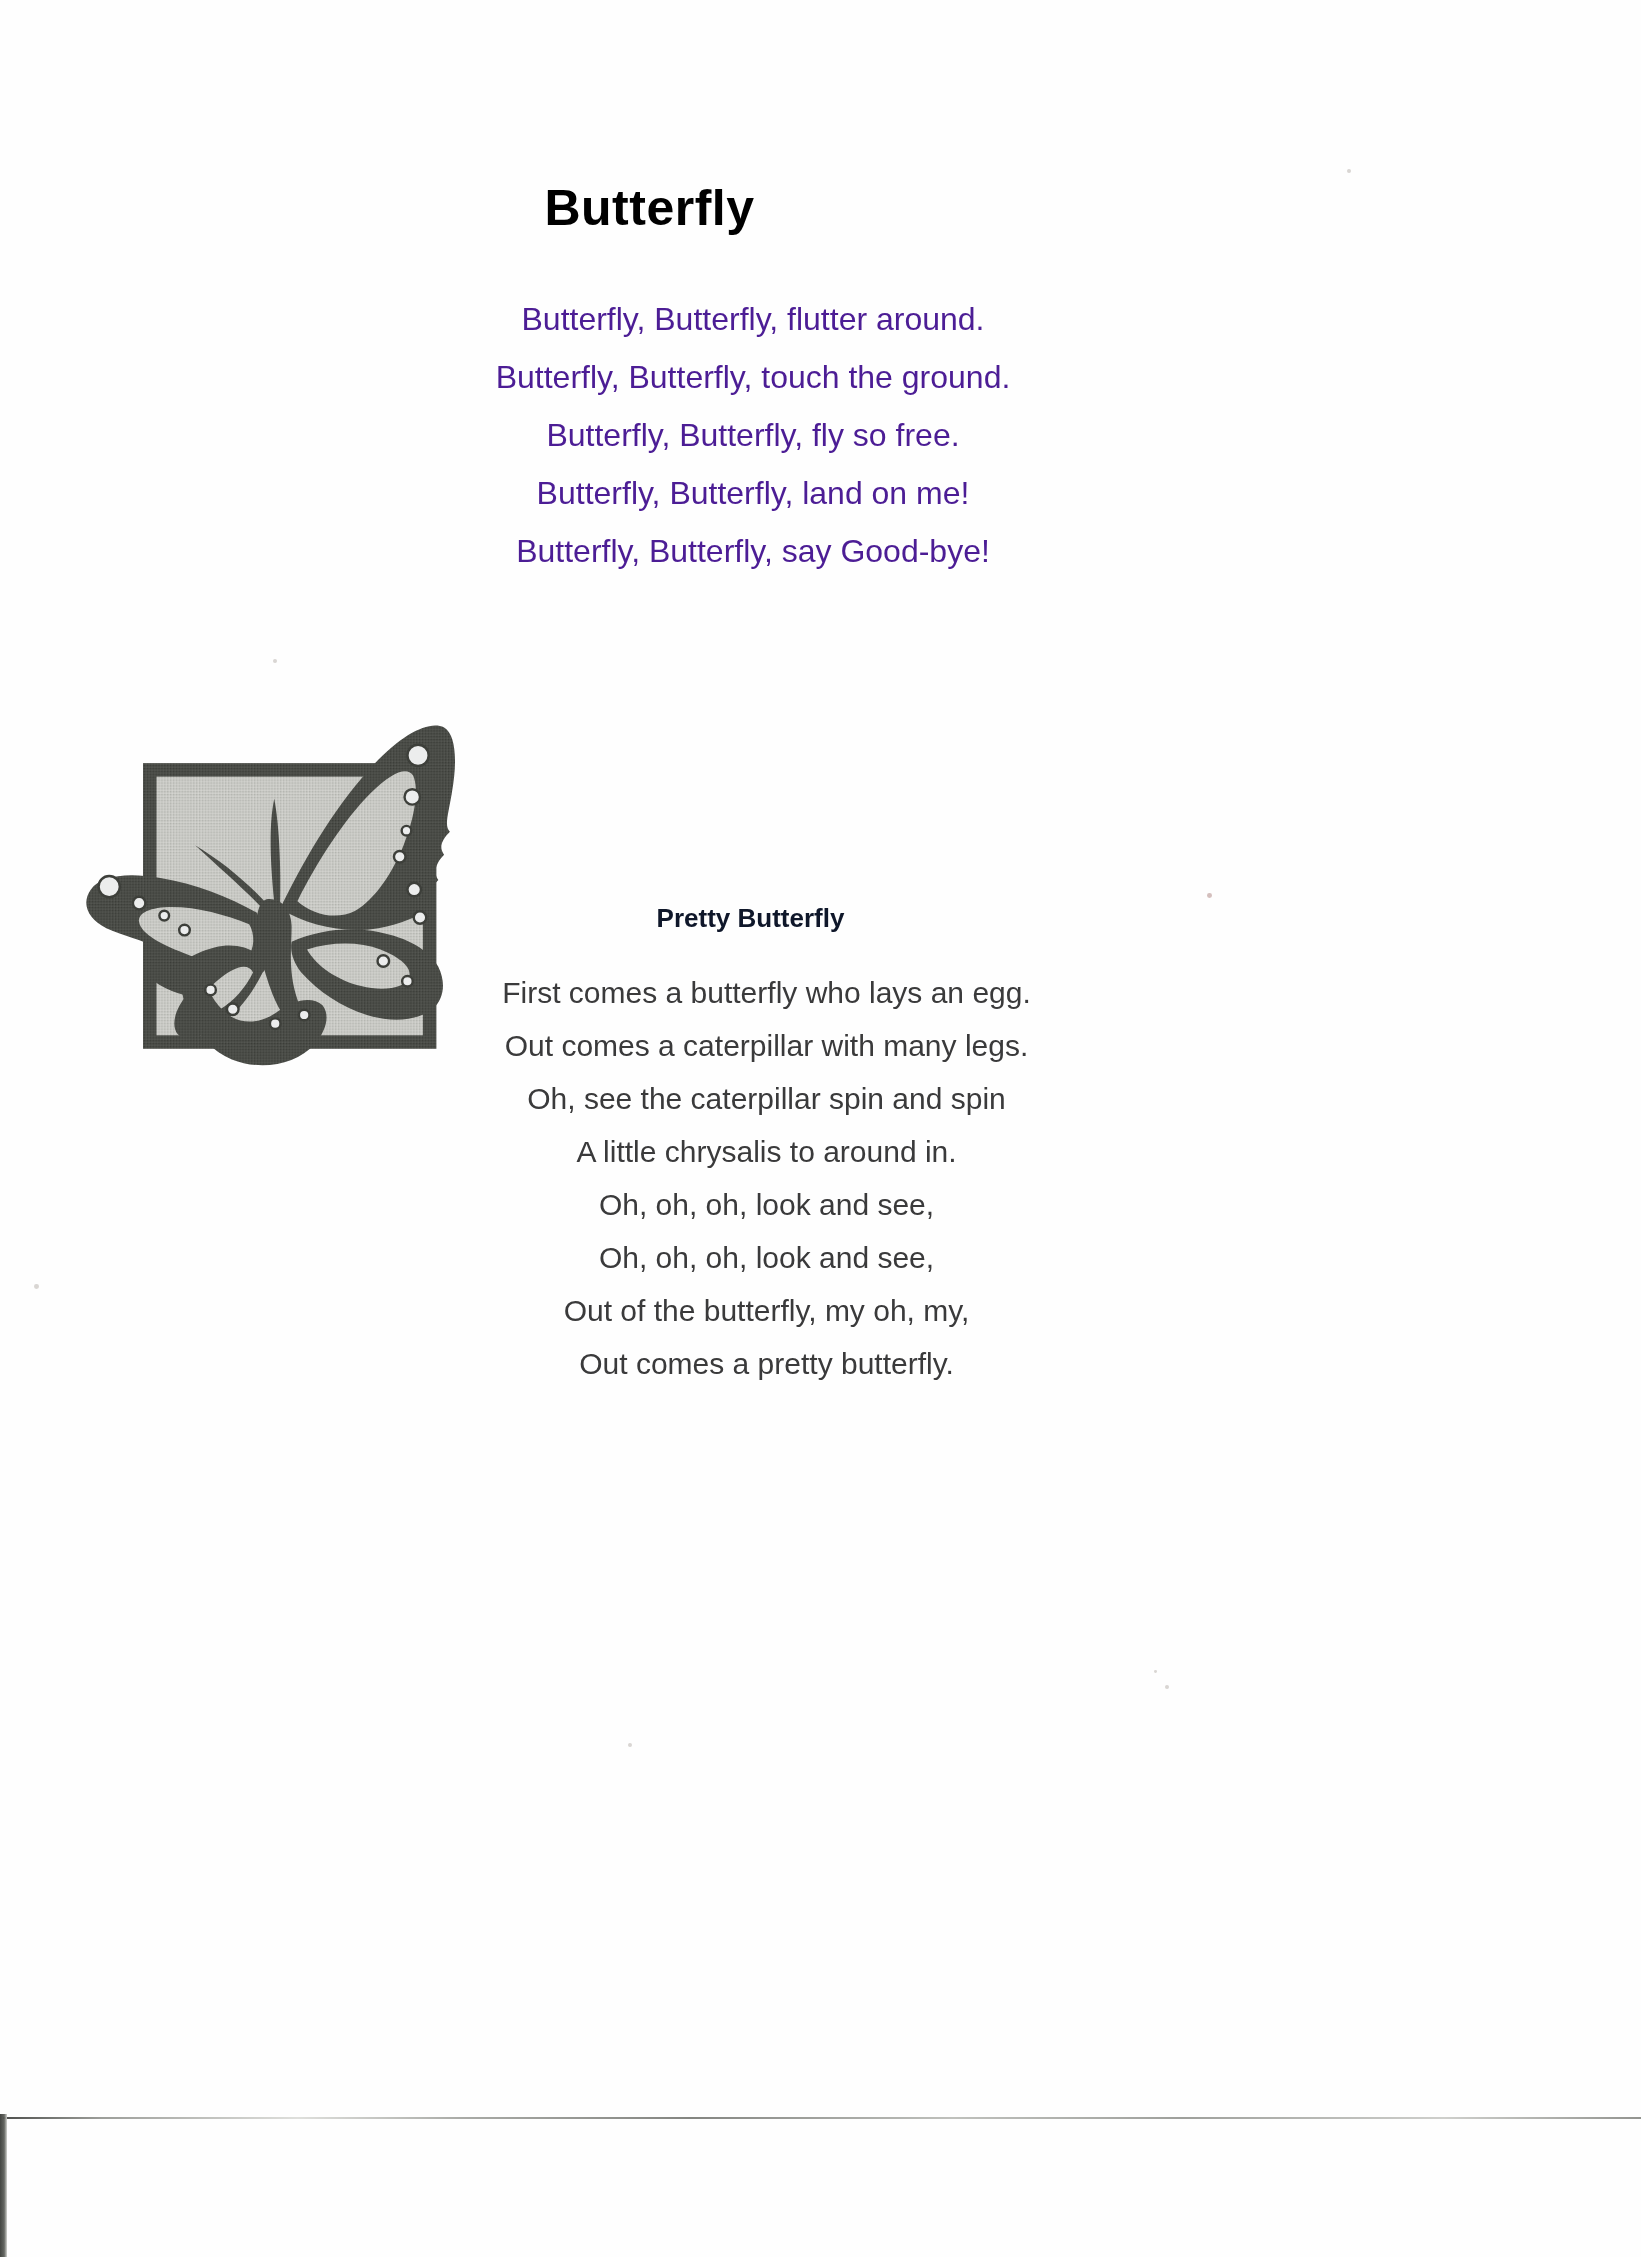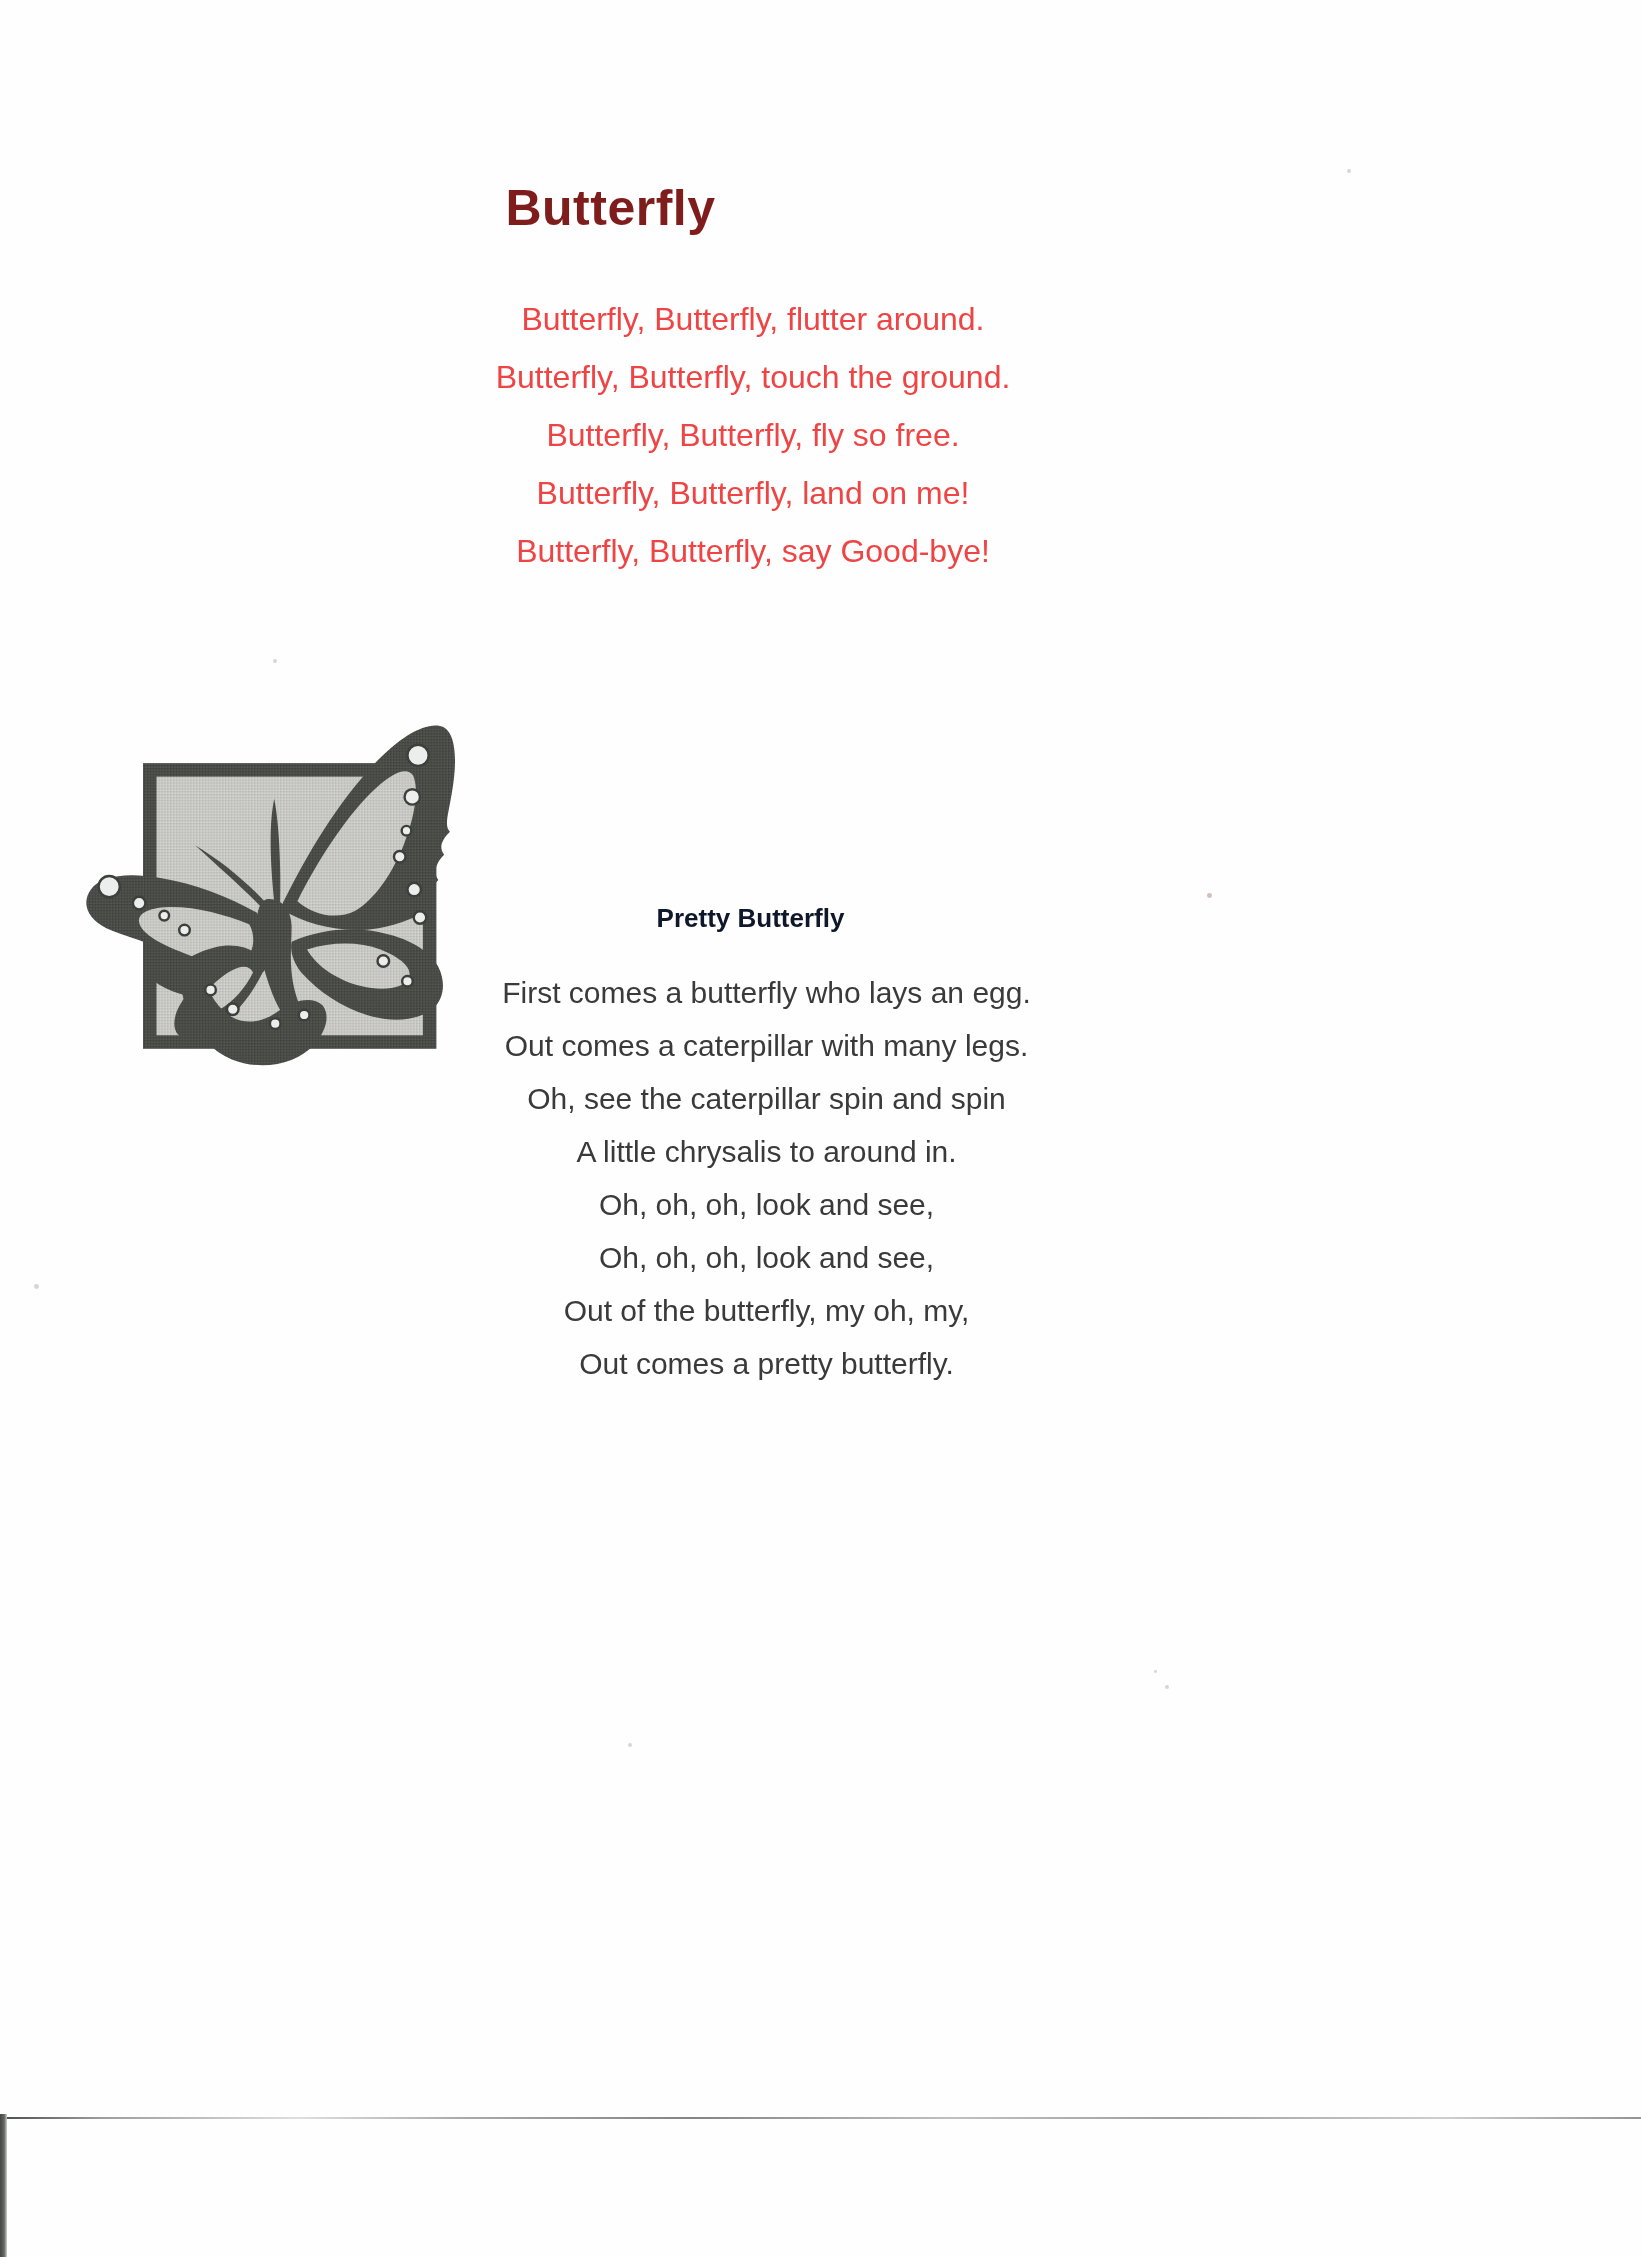--- a/index.html
+++ b/index.html
@@ -47,34 +47,35 @@
 
   
   .doc-title {
     position: absolute;
     left: 0;
     top: 179px;
     width: 1371px;
     text-align: center;
     font-size: 50px;
     font-weight: bold;
-    color: #7f1d1d;
+    color: #000000;
     letter-spacing: 0.5px;
     text-indent: -150px;
+    padding-left: 39px;
   }
   .stanza {
     position: absolute;
     width: 1641px;
     text-align: center;
   }
   .stanza-one {
     top: 290px;
     left: 0;
     font-size: 32px;
-    color: #ef4444;
+    color: #4c1d95;
     text-indent: -135px;
   }
   .stanza-one .line {
     height: 58px;
     line-height: 58px;
     white-space: nowrap;
   }
   .section-heading {
     position: absolute;
     left: 0;

